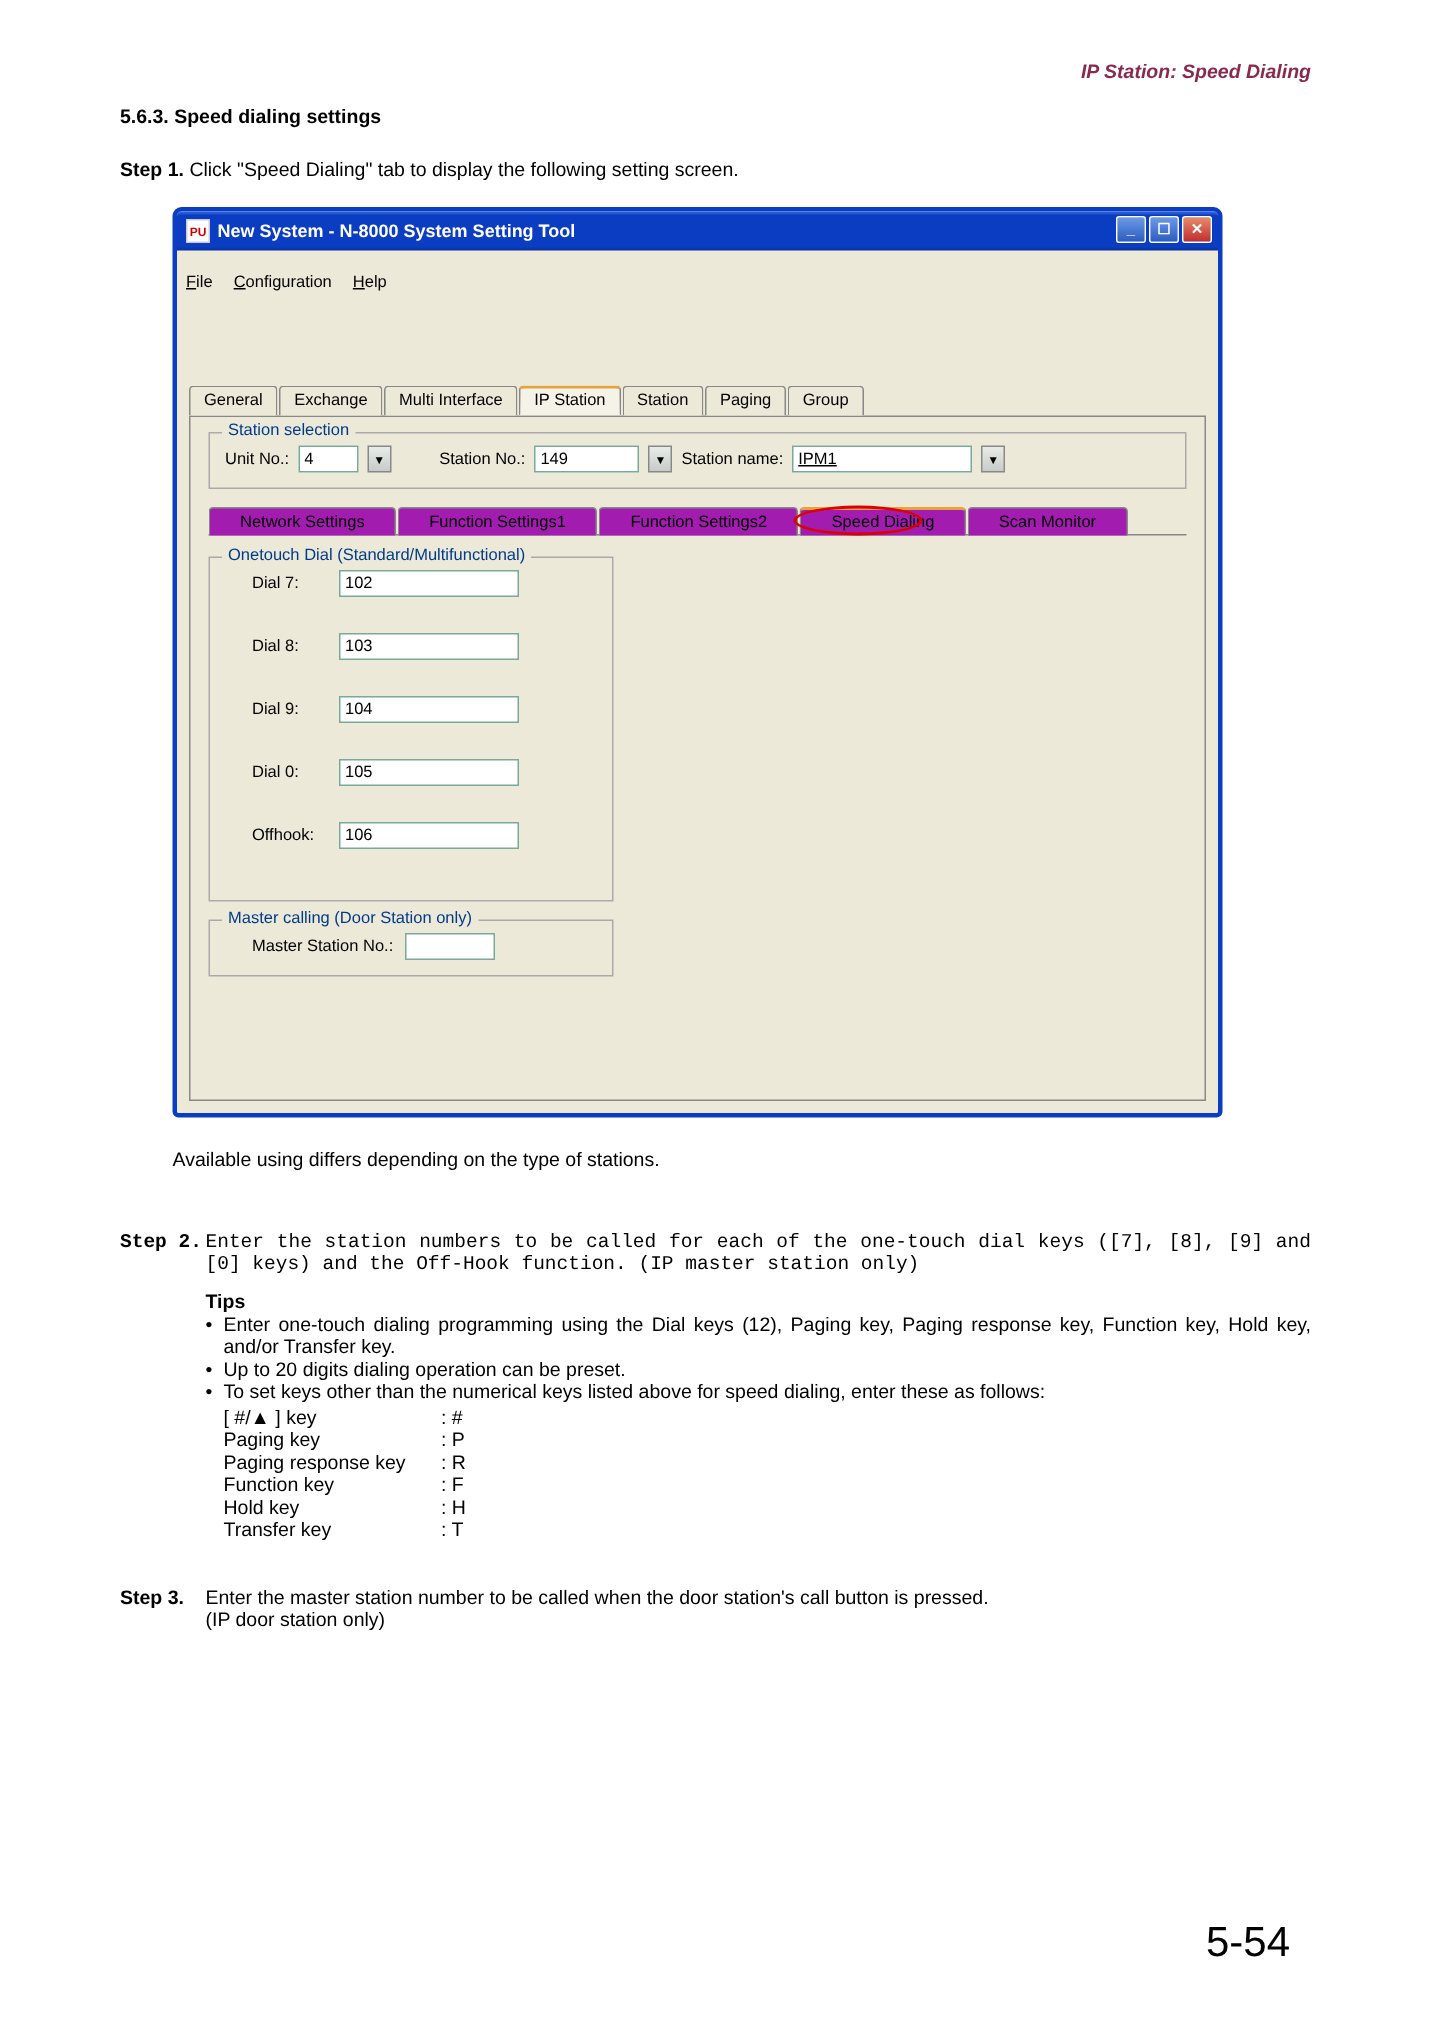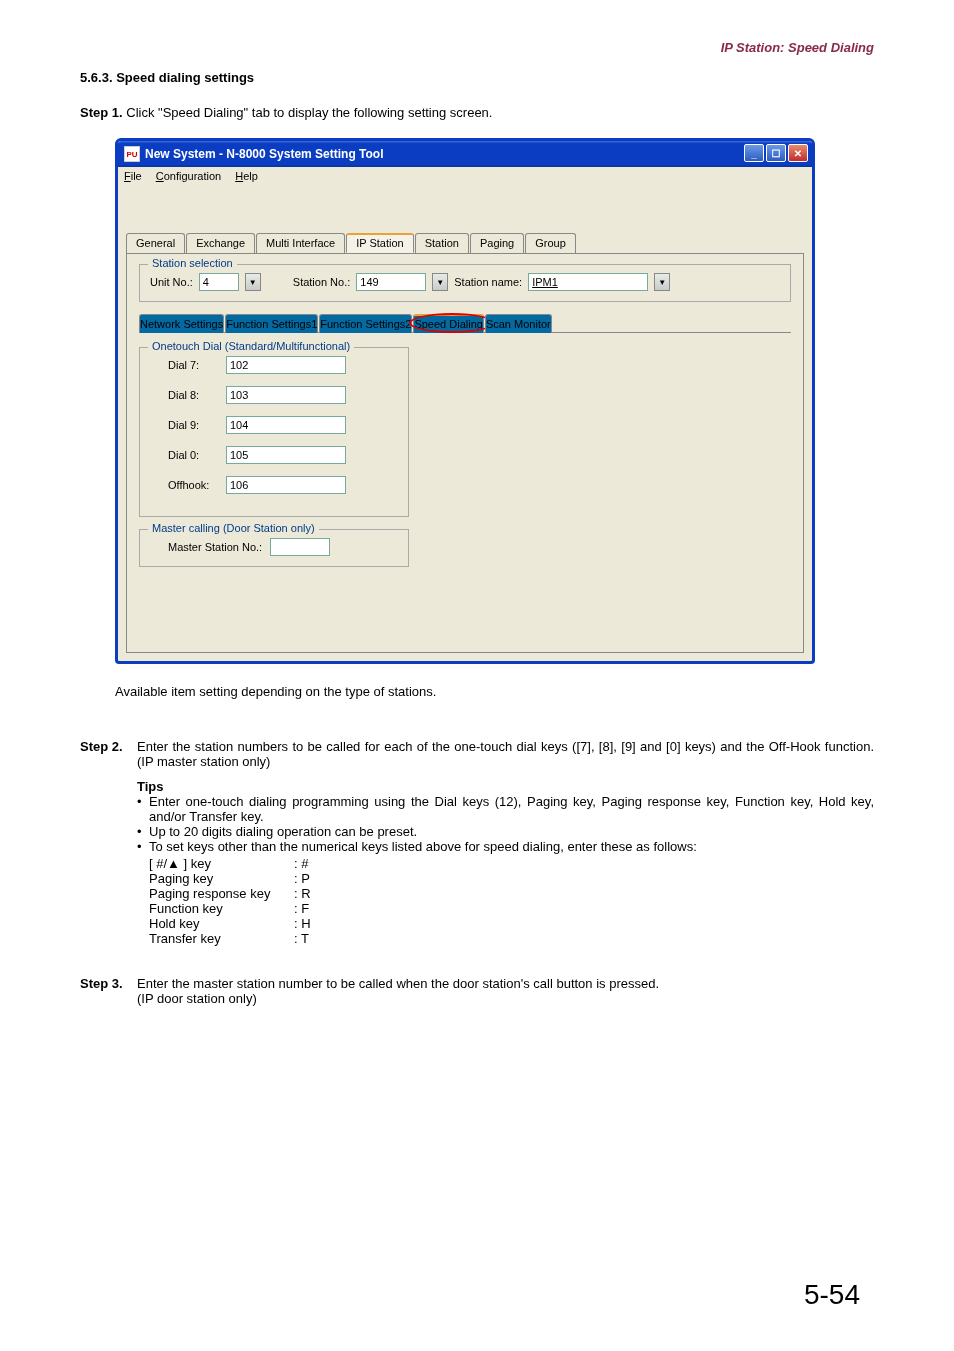--- a/index.html
+++ b/index.html
@@ -10,40 +10,40 @@
     .step-line b { font-weight: bold; }
     .window { margin-left: 35px; width: 700px; border: 3px solid #0a3dc2; border-radius: 6px 6px 4px 4px; background: #ece9d8; margin-bottom: 20px; position: relative; }
     .titlebar { background: linear-gradient(to bottom, #3a6de0 0%, #0a3dc2 10%, #0a3dc2 90%, #083399 100%); height: 26px; display: flex; align-items: center; padding-left: 6px; position: relative; border-radius: 3px 3px 0 0; }
     .titlebar-icon { width: 16px; height: 16px; background: #fff; border: 1px solid #ccc; display: flex; align-items: center; justify-content: center; font-size: 8px; font-weight: bold; color: #c00; }
     .titlebar-text { color: #fff; font-weight: bold; font-size: 12px; margin-left: 5px; }
     .window-controls { position: absolute; right: 4px; top: 3px; display: flex; gap: 2px; }
     .wc-btn { width: 20px; height: 18px; border: 1px solid #fff; border-radius: 2px; display: flex; align-items: center; justify-content: center; font-size: 10px; color: #fff; font-weight: bold; }
     .wc-min { background: linear-gradient(#6b9ae8, #2d5cc0); }
     .wc-max { background: linear-gradient(#6b9ae8, #2d5cc0); }
     .wc-close { background: linear-gradient(#e88b6b, #c02d2d); }
-    .menubar { background: #ece9d8; padding: 3px 6px; font-size: 11px; display: flex; gap: 14px; }
+    .menubar { background: #ece9d8; padding: 15px 6px; font-size: 11px; display: flex; gap: 14px; }
     .menubar span u { text-decoration: underline; }
     .tabstrip { display: flex; margin: 4px 8px 0 8px; font-size: 11px; }
     .tab { background: #ece9d8; border: 1px solid #888; border-bottom: none; padding: 3px 9px; margin-right: 1px; border-radius: 3px 3px 0 0; position: relative; margin-top: 44px; }
     .tab.active { background: #f5f3e8; border-bottom: 1px solid #f5f3e8; z-index: 2; border-top: 2px solid #e8a23b; padding-top: 2px; }
     .tab.active::before { content: ""; position: absolute; top: -1px; left: -1px; right: -1px; height: 0px; }
     .tabpanel { margin: 0 8px 8px 8px; border: 1px solid #888; background: #ece9d8; padding: 10px 12px 70px 12px; min-height: 400px; }
     .fieldset { border: 1px solid #aaa; padding: 8px 10px 10px 10px; margin-bottom: 12px; position: relative; }
     .fieldset-legend { position: absolute; top: -8px; left: 8px; background: #ece9d8; padding: 0 4px; font-size: 11px; color: #003b8a; }
     .sel-row { display: flex; align-items: center; gap: 6px; font-size: 11px; }
     .sel-row label { }
     .sel-input { border: 1px solid #7a9; background: #fff; font-size: 11px; padding: 1px 3px; height: 18px; }
     .dropdown-btn { width: 16px; height: 18px; background: linear-gradient(#e8ece8, #c8ccc8); border: 1px solid #888; display: flex; align-items: center; justify-content: center; font-size: 8px; }
     .subtabstrip { display: flex; margin-top: 10px; font-size: 11px; }
-    .subtab { background: #0369a1; border: 1px solid #888; border-bottom: none; padding: 3px 0; margin-right: 1px; border-radius: 3px 3px 0 0; position: relative; }
+    .subtab { background: #a21caf; border: 1px solid #888; border-bottom: none; padding: 3px 20px; margin-right: 1px; border-radius: 3px 3px 0 0; position: relative; }
     .subtab.active { border-top: 2px solid #e8a23b; padding-top: 2px; }
     .speed-dial-active { position: relative; }
     .red-oval { position: absolute; border: 2px solid #d00; border-radius: 50%; width: 86px; height: 20px; top: -3px; left: -5px; pointer-events: none; }
     .subpanel { border-top: 1px solid #888; margin-top: -1px; padding-top: 14px; }
-    .dial-row { display: flex; align-items: center; gap: 10px; font-size: 11px; margin-bottom: 12px; padding-left: 18px; }
+    .dial-row { display: flex; align-items: center; gap: 10px; font-size: 11px; margin-bottom: 24px; padding-left: 18px; }
     .dial-row label { width: 48px; }
     .dial-input { border: 1px solid #7a9; background: #fff; font-size: 11px; padding: 1px 3px; height: 18px; width: 120px; }
     .master-row { display: flex; align-items: center; gap: 8px; font-size: 11px; padding-left: 18px; }
     .master-input { border: 1px solid #7a9; background: #fff; font-size: 11px; padding: 1px 3px; height: 18px; width: 60px; }
     .note { margin-left: 35px; font-size: 13px; margin-bottom: 40px; }
     .step-block { margin-bottom: 30px; font-size: 13px; }
     .step-body { margin-left: 57px; text-align: justify; }
     .tips-h { font-weight: bold; margin-top: 10px; margin-left: 35px; }
     .tips-list { margin-left: 35px; }
     .tips-list .bullet-row { display: flex; align-items: flex-start; }
@@ -151,24 +151,24 @@
         <div class="fieldset-legend">Master calling (Door Station only)</div>
         <div class="master-row">
           <label>Master Station No.:</label>
           <input class="master-input" value="" style="">
         </div>
       </div>
     </div>
   </div>
 </div>
 
-<div class="note">Available item setting depending on the type of stations.</div>
+<div class="note">Available using differs depending on the type of stations.</div>
 
 <div class="step-block">
-  <div style="display:flex;">
+  <div style="display:flex;font-family:Liberation Mono, monospace;">
     <b style="width:57px; flex-shrink:0;">Step 2.</b>
     <div class="step-body" style="margin-left:0;">Enter the station numbers to be called for each of the one-touch dial keys ([7], [8], [9] and [0] keys) and the Off-Hook function. (IP master station only)</div>
   </div>
   <div class="tips-h" style="margin-left:57px;">Tips</div>
   <div class="tips-list" style="margin-left:57px;">
     <div class="bullet-row">
         <span class="dot">•</span>
         <span style="text-align:justify;">Enter one-touch dialing programming using the Dial keys (12), Paging key, Paging response key, Function key, Hold key, and/or Transfer key.</span>
       </div>
     <div class="bullet-row">

